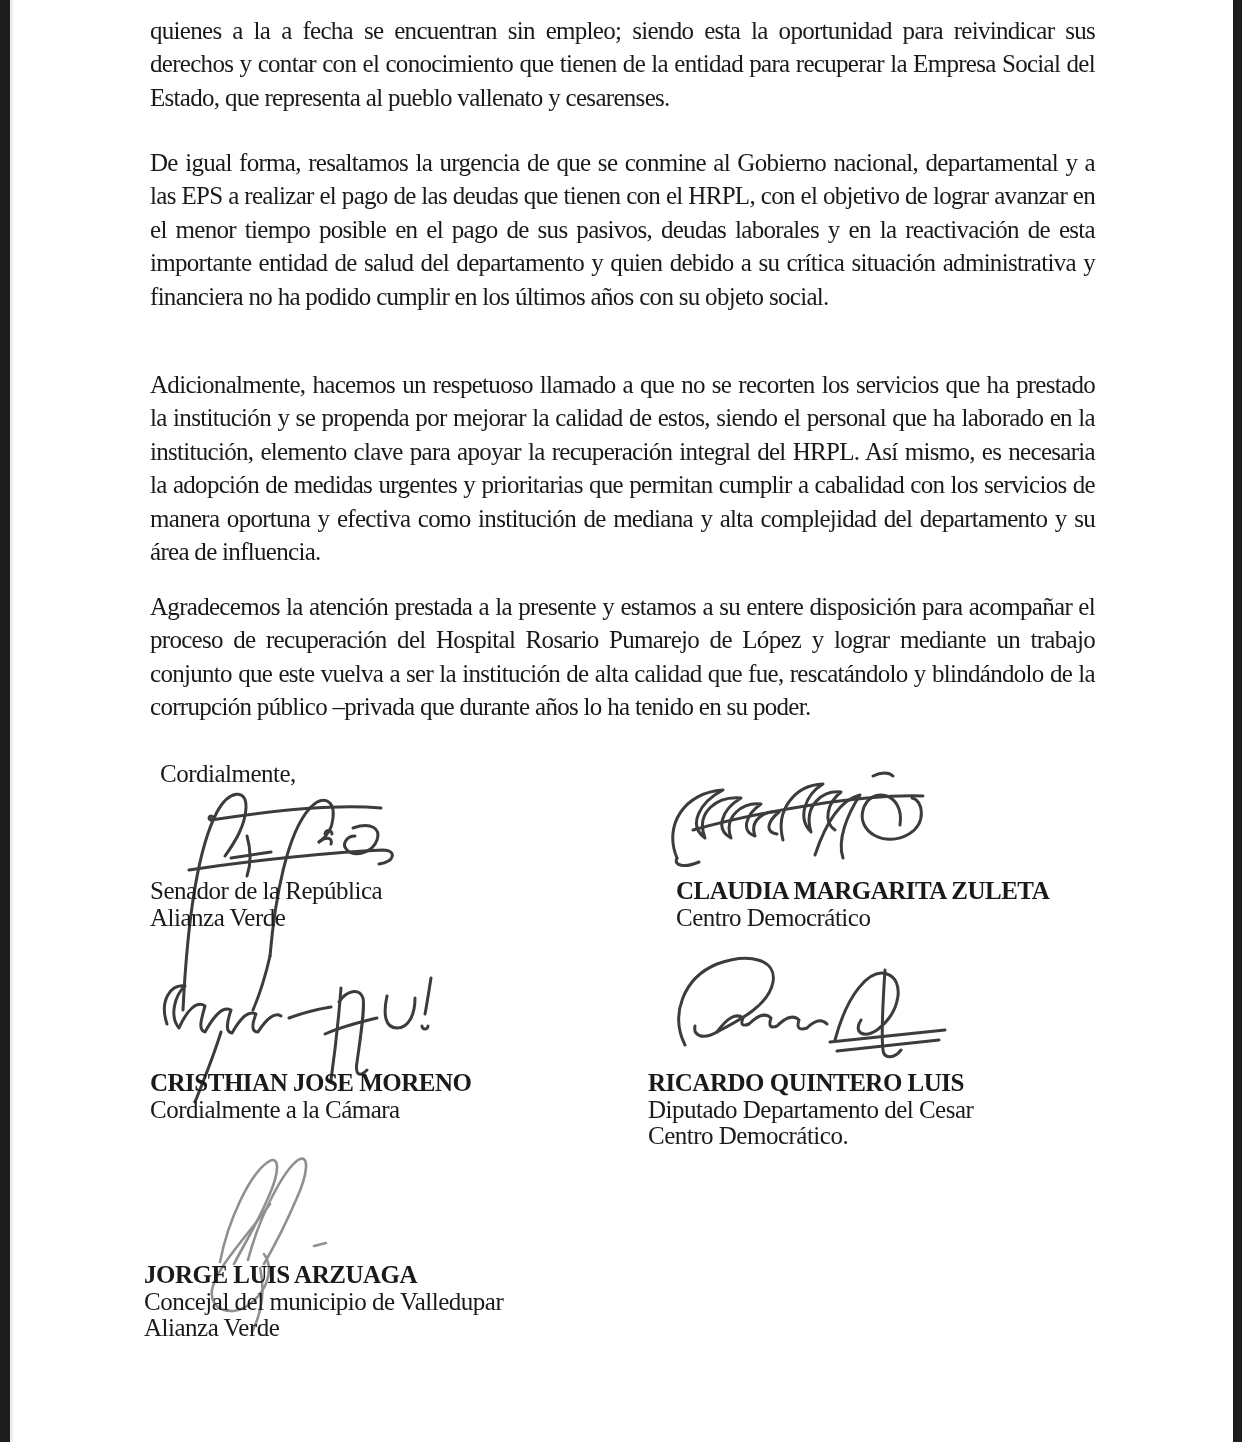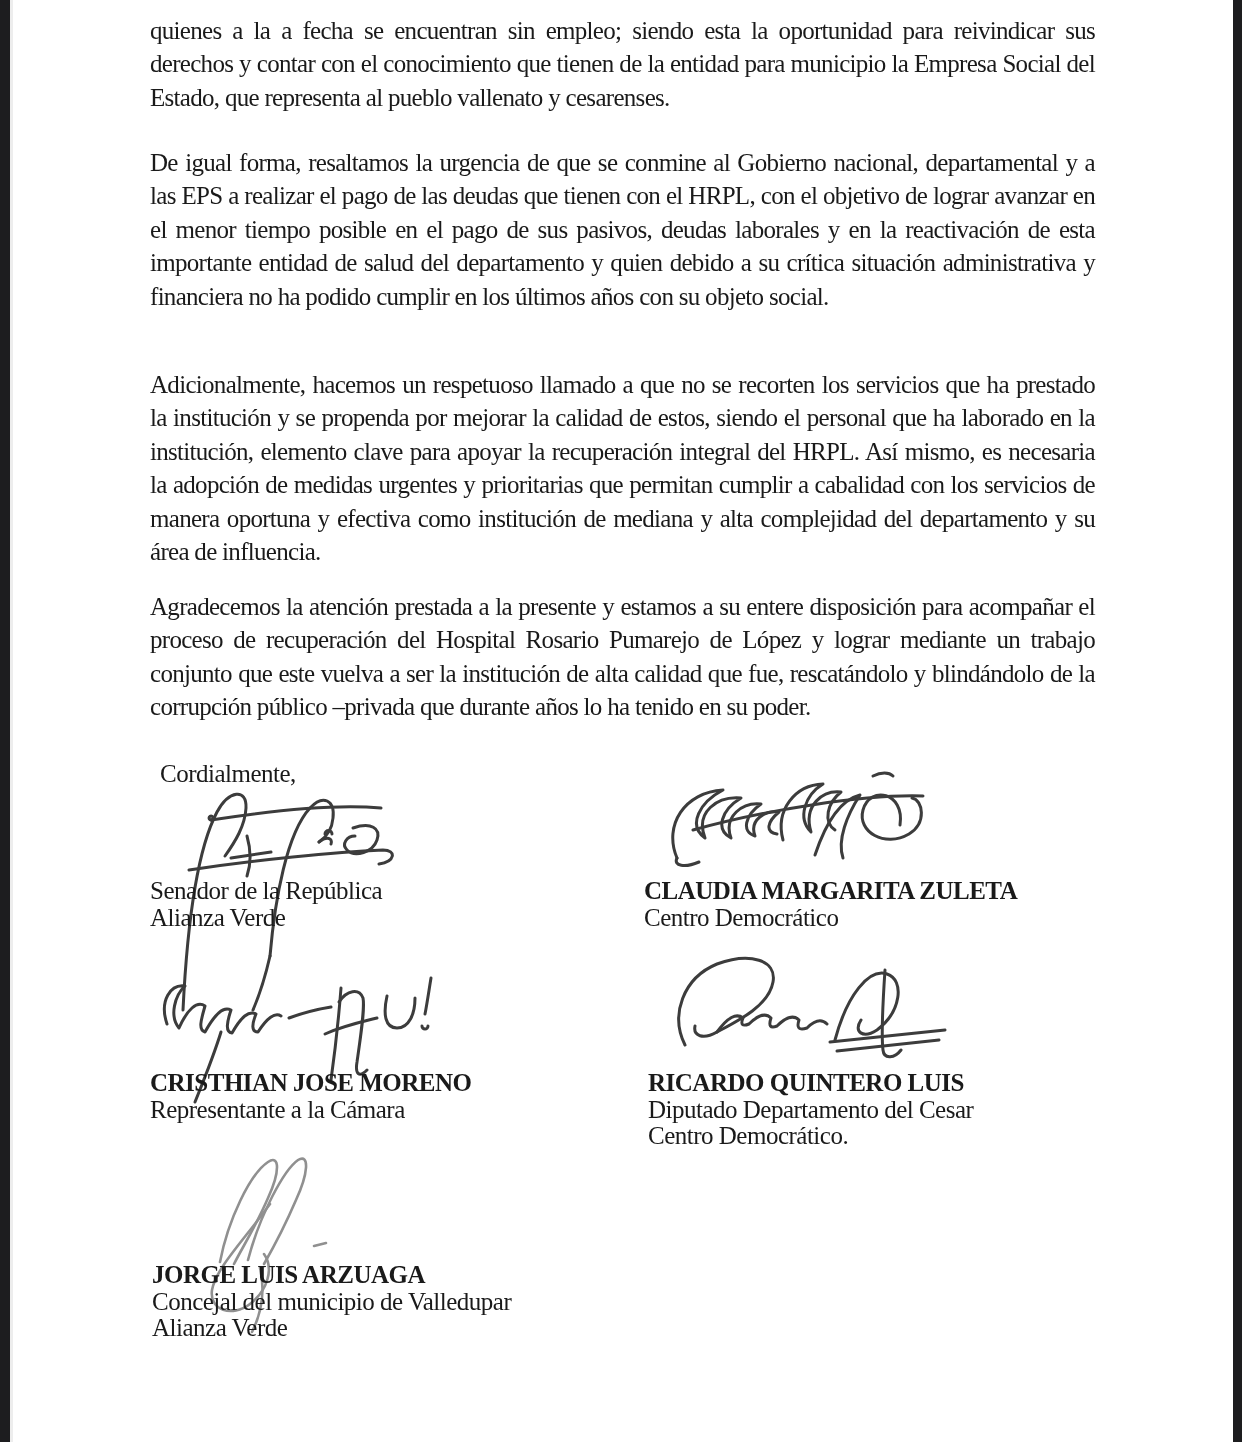--- a/index.html
+++ b/index.html
@@ -33,21 +33,21 @@
 </style>
 </head>
 <body>
 
 <div id="screen">
 
   <div class="edge-bar left"></div>
   <div class="edge-shadow"></div>
   <div class="edge-bar right"></div>
 
-  <p class="para" style="top:14px">quienes a la a fecha se encuentran sin empleo; siendo esta la oportunidad para reivindicar sus derechos y contar con el conocimiento que tienen de la entidad para municipio la Empresa Social del Estado, que representa al pueblo vallenato y cesarenses.</p>
+  <p class="para" style="top:14px">quienes a la a fecha se encuentran sin empleo; siendo esta la oportunidad para reivindicar sus derechos y contar con el conocimiento que tienen de la entidad para recuperar la Empresa Social del Estado, que representa al pueblo vallenato y cesarenses.</p>
   <p class="para" style="top:146px">De igual forma, resaltamos la urgencia de que se conmine al Gobierno nacional, departamental y a las EPS a realizar el pago de las deudas que tienen con el HRPL, con el objetivo de lograr avanzar en el menor tiempo posible en el pago de sus pasivos, deudas laborales y en la reactivación de esta importante entidad de salud del departamento y quien debido a su crítica situación administrativa y financiera no ha podido cumplir en los últimos años con su objeto social.</p>
   <p class="para" style="top:368px">Adicionalmente, hacemos un respetuoso llamado a que no se recorten los servicios que ha prestado la institución y se propenda por mejorar la calidad de estos, siendo el personal que ha laborado en la institución, elemento clave para apoyar la recuperación integral del HRPL. Así mismo, es necesaria la adopción de medidas urgentes y prioritarias que permitan cumplir a cabalidad con los servicios de manera oportuna y efectiva como institución de mediana y alta complejidad del departamento y su área de influencia.</p>
   <p class="para" style="top:590px">Agradecemos la atención prestada a la presente y estamos a su entere disposición para acompañar el proceso de recuperación del Hospital Rosario Pumarejo de López y lograr mediante un trabajo conjunto que este vuelva a ser la institución de alta calidad que fue, rescatándolo y blindándolo de la corrupción público –privada que durante años lo ha tenido en su poder.</p>
 
   <p class="closing" style="top:747px">Cordialmente,</p>
 
   <svg class="sig-svg" style="left:175px;top:778px" width="240" height="236" viewBox="0 0 240 236">
     <path class="ink" d="M 8,232 C 12,150 22,72 42,34 C 54,12 72,10 71,30 C 70,48 60,64 50,78"></path>
     <path class="ink" d="M 36,42 C 100,32 160,26 206,30"></path>
     <path class="ink" d="M 36,42 a2,2 0 1 1 0.1,0"></path>
@@ -68,21 +68,21 @@
     <path class="ink" d="M 235,55 C 240,22 205,15 198,40 C 192,62 220,78 244,64 C 262,53 258,30 247,28"></path>
     <path class="ink" d="M 28,60 C 100,40 200,24 258,26"></path>
     <path class="ink" d="M 208,6 C 216,2 224,2 228,6"></path>
     <path class="ink" d="M 12,88 C 8,96 20,98 34,92"></path>
   </svg>
 
   <div class="sig-block" style="left:150px;top:878px">
     <div class="sig-line">Senador de la República</div>
     <div class="sig-line">Alianza Verde</div>
   </div>
-  <div class="sig-block" style="left:644px;top:878px">
+  <div class="sig-block" style="left:676px;top:878px">
     <div class="sig-name">CLAUDIA MARGARITA ZULETA</div>
     <div class="sig-line">Centro Democrático</div>
   </div>
 
   <svg class="sig-svg" style="left:155px;top:962px" width="280" height="145" viewBox="0 0 280 145">
     <path class="ink" d="M 12,62 C 4,38 16,22 30,24 C 20,33 14,54 24,66 C 32,48 42,38 50,44 C 46,58 43,68 50,70 C 60,52 68,44 76,48 C 72,60 70,70 77,71 C 86,55 94,48 101,52 C 97,62 96,70 103,70 C 112,56 120,50 126,54"></path>
     <path class="ink" d="M 134,56 C 150,50 164,47 176,45"></path>
     <path class="ink" d="M 66,70 C 58,96 48,120 40,140"></path>
     <path class="ink" d="M 186,26 C 184,52 181,82 176,118"></path>
     <path class="ink" d="M 184,40 C 192,28 204,26 208,36 C 210,46 206,72 202,100 C 200,112 204,116 212,108"></path>
@@ -96,35 +96,35 @@
     <path class="ink" d="M 30,95 C 15,65 28,28 62,14 C 95,2 122,10 118,32 C 114,55 85,70 62,82 C 48,90 38,86 40,76"></path>
     <path class="ink" d="M 62,82 Q 78,60 88,68 Q 84,78 94,74 Q 108,60 116,68 Q 112,80 122,76 Q 136,62 144,70 Q 140,82 152,78 Q 164,66 172,74"></path>
     <path class="ink" d="M 180,90 C 192,45 214,18 232,24 C 250,30 246,62 222,80 C 208,89 198,82 206,70"></path>
     <path class="ink" d="M 230,20 C 228,50 226,84 228,100 C 229,110 240,108 246,100"></path>
     <path class="ink" d="M 175,92 L 290,80"></path>
     <path class="ink" d="M 182,101 L 284,90"></path>
   </svg>
 
   <div class="sig-block" style="left:150px;top:1070px">
     <div class="sig-name">CRISTHIAN JOSE MORENO</div>
-    <div class="sig-line">Representante a la Cámara</div>
+    <div class="sig-line">Cordialmente a la Cámara</div>
   </div>
   <div class="sig-block" style="left:648px;top:1070px">
     <div class="sig-name">RICARDO QUINTERO LUIS</div>
     <div class="sig-line">Diputado Departamento del Cesar</div>
     <div class="sig-line">Centro Democrático.</div>
   </div>
 
   <svg class="sig-svg" style="left:192px;top:1152px" width="140" height="185" viewBox="0 0 140 185">
     <path class="ink-light" d="M 28,110 C 36,68 58,22 76,10 C 88,2 88,20 76,46 C 64,74 50,96 42,112"></path>
     <path class="ink-light" d="M 56,108 C 68,62 92,18 106,8 C 118,1 116,22 104,48 C 92,76 80,98 72,112"></path>
     <path class="ink-light" d="M 78,52 C 52,88 24,116 20,138 C 17,158 40,166 58,152 C 76,138 82,116 72,102"></path>
     <path class="ink-light" d="M 68,116 C 74,142 68,164 60,180"></path>
     <path class="ink-light" d="M 122,94 L 134,91"></path>
   </svg>
 
-  <div class="sig-block" style="left:152px;top:1262px">
+  <div class="sig-block" style="left:144px;top:1262px">
     <div class="sig-name">JORGE LUIS ARZUAGA</div>
     <div class="sig-line">Concejal del municipio de Valledupar</div>
     <div class="sig-line">Alianza Verde</div>
   </div>
 
 </div>
 
 </body></html>

